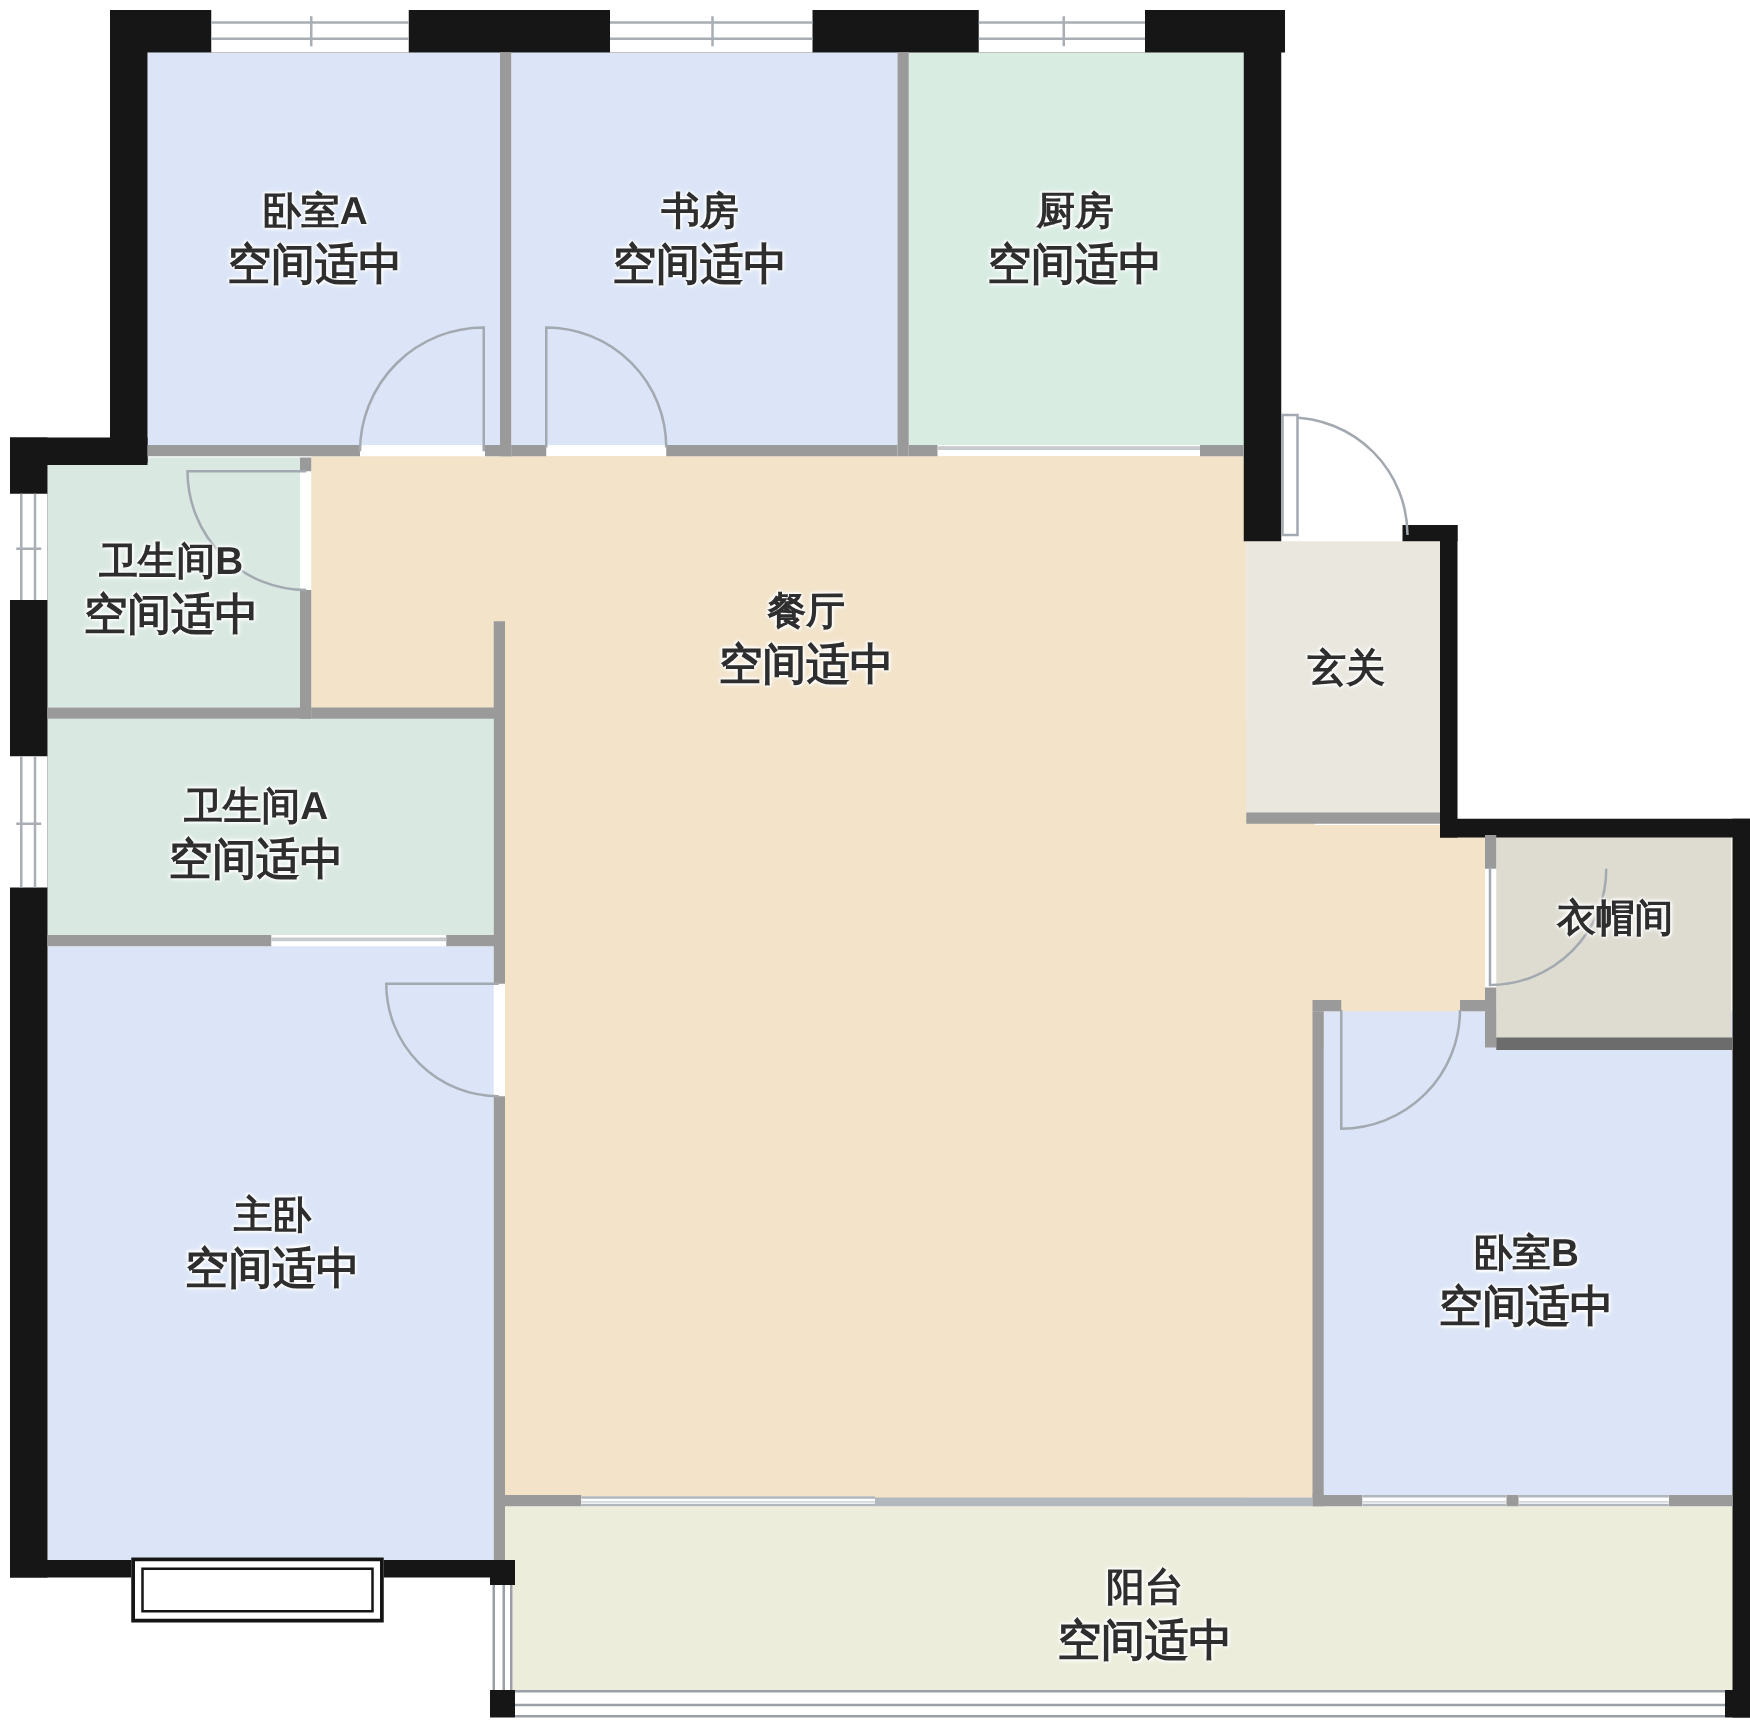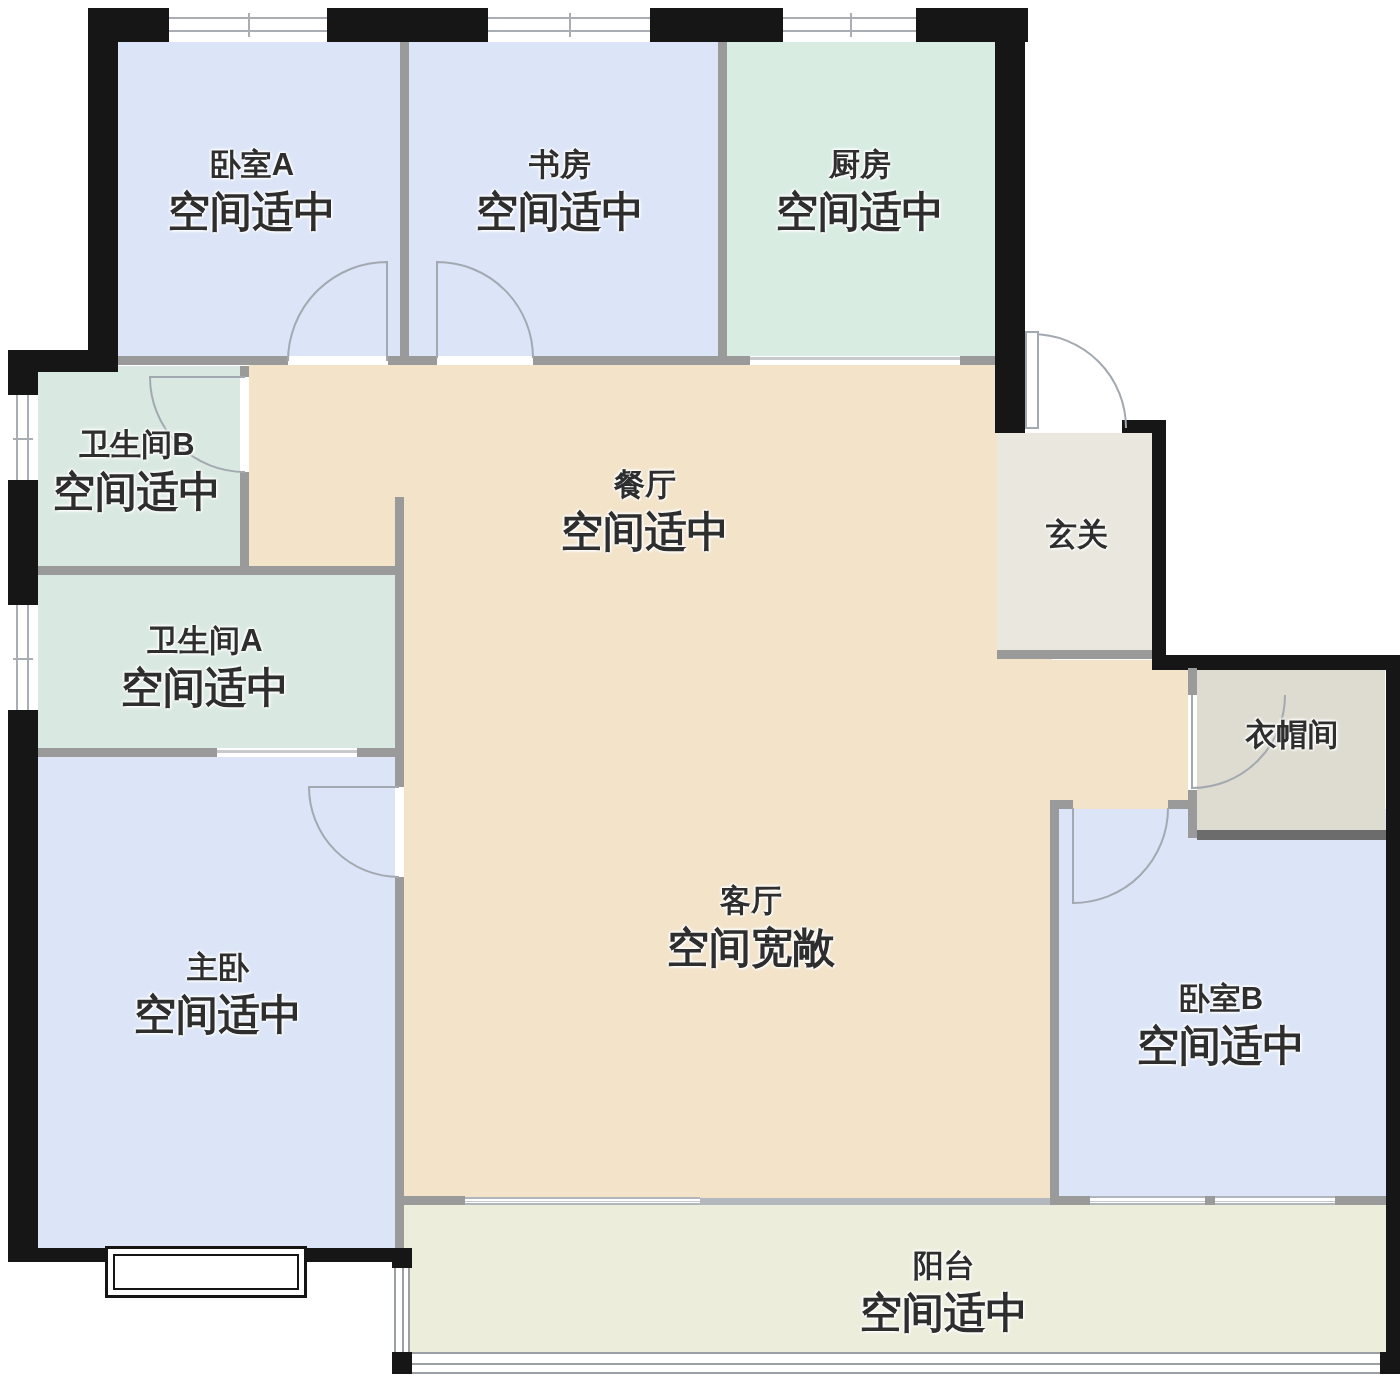--- a/index.html
+++ b/index.html
@@ -21,21 +21,21 @@
   .winB .ln{position:absolute;left:0;right:0;top:50%;height:2px;background:#9aa0a6;}
   .winBL{position:absolute;background:#fff;border-left:2px solid #9aa0a6;border-right:2px solid #9aa0a6;box-sizing:border-box;}
   .winBL .ln{position:absolute;top:0;bottom:0;left:50%;width:2px;background:#9aa0a6;}
   .bay{position:absolute;background:#fff;border:3px solid #151515;box-sizing:border-box;}
   .bay .in{position:absolute;left:5px;right:5px;top:5px;bottom:5px;border:2px solid #151515;}
   .doors{position:absolute;left:0;top:0;pointer-events:none;}
   .lbl{position:absolute;transform:translate(-50%,-50%);text-align:center;color:var(--label);
        font-weight:bold;line-height:1.3;white-space:nowrap;
        text-shadow:0 0 3px #fff,0 0 5px #fff,1px 1px 2px #fff,-1px -1px 2px #fff;}
   .lbl .nm{display:block;font-size:31px;}
-  .lbl .st{display:block;font-size:42px;}
+  .lbl .st{display:block;font-size:35px;}
 </style>
 </head>
 <body>
 
 <div class="plan">
 
   <div class="r" style="left:249px;top:365px;width:748px;height:210px;background:var(--public)"></div>
   <div class="r" style="left:404px;top:365px;width:593px;height:840px;background:var(--public)"></div>
   <div class="r" style="left:995px;top:575px;width:57px;height:623px;background:var(--public)"></div>
   <div class="r" style="left:997px;top:660px;width:191px;height:178px;background:var(--public)"></div>
@@ -180,26 +180,22 @@
   <div class="lbl" style="left:1077px;top:535px">
     <span class="nm">玄关</span>
   </div>
   <div class="lbl" style="left:1292px;top:735px">
     <span class="nm">衣帽间</span>
   </div>
   <div class="lbl" style="left:218px;top:995px">
     <span class="nm">主卧</span>
     <span class="st">空间适中</span>
   </div>
-  <div class="lbl" style="left:751px;top:928px">
-    <span class="nm">客厅</span>
-    <span class="st">空间宽敞</span>
-  </div>
   <div class="lbl" style="left:1221px;top:1026px">
     <span class="nm">卧室B</span>
     <span class="st">空间适中</span>
   </div>
-  <div class="lbl" style="left:944px;top:1293px">
+  <div class="lbl" style="left:916px;top:1293px">
     <span class="nm">阳台</span>
     <span class="st">空间适中</span>
   </div>
 
 </div>
 
 </body></html>

